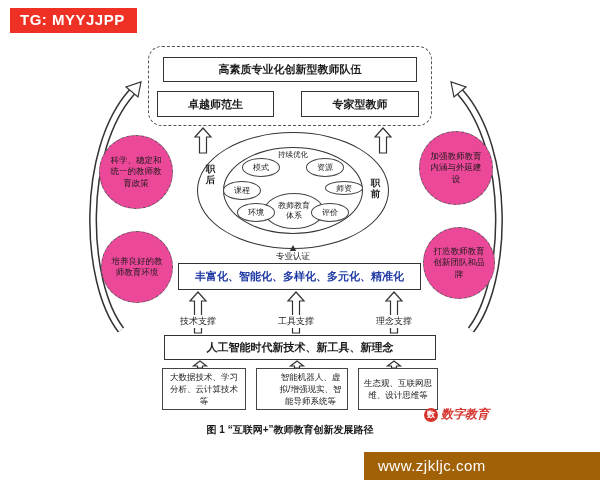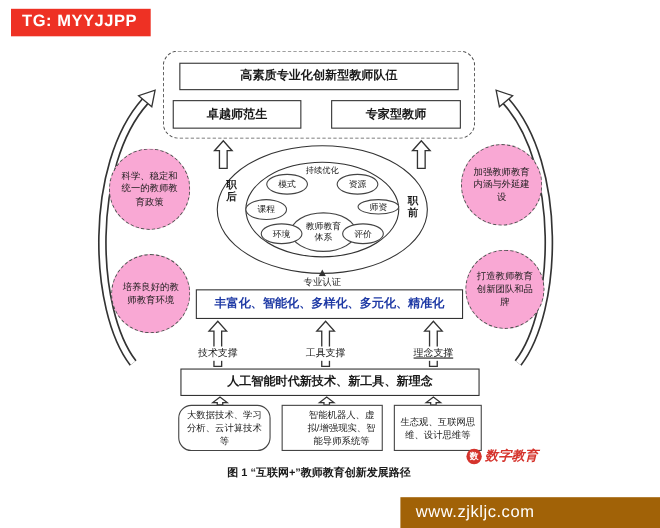--- a/index.html
+++ b/index.html
@@ -25,21 +25,21 @@
     display:flex; align-items:center; justify-content:center; padding:2px 3px;
   }
   .oval  { border:1.4px solid #333; border-radius:50%; background:#fff; }
   .node {
     border:1px solid #444; border-radius:50%; background:#fff;
     display:flex; align-items:center; justify-content:center; font-size:8px;
   }
   .node-plain { font-size:7.5px; text-align:center; background:transparent; }
   .vtext { width:11px; font-size:9.5px; line-height:1.2; text-align:center; word-break:break-all; font-weight:bold; }
   .dcircle {
-    border:1.3px dashed #555; border-radius:50%; background:#f9a8d4;
+    border:1.3px dashed #555; border-radius:50%; background:#ec4899;
     display:flex; align-items:center; justify-content:center;
     text-align:center; font-size:8.5px; line-height:1.3; padding:7px;
   }
   .tag-label { background:#fff; font-size:9px; text-align:center; padding:0 1px; }
   .accent { color:#1f3aa5; }
   .caption { font-size:10px; font-weight:bold; text-align:center; }
   .banner {
     background:#ee3124; color:#fff; font-size:15px; font-weight:bold;
     padding:3px 12px 5px 10px; letter-spacing:0.5px;
   }
@@ -115,25 +115,25 @@
 
   <div class="abs dcircle" style="left:99px; top:135px; width:74px; height:74px;">科学、稳定和统一的教师教育政策</div>
   <div class="abs dcircle" style="left:419px; top:131px; width:74px; height:74px;">加强教师教育内涵与外延建设</div>
   <div class="abs dcircle" style="left:101px; top:231px; width:72px; height:72px;">培养良好的教师教育环境</div>
   <div class="abs solid-box accent" style="left:178px; top:263px; width:243px; height:27px;">丰富化、智能化、多样化、多元化、精准化</div>
 
   <div class="abs dcircle" style="left:423px; top:227px; width:72px; height:72px;">打造教师教育创新团队和品牌</div>
 
   <div class="abs tag-label" style="left:175px; top:315px; width:46px;">技术支撑</div>
   <div class="abs tag-label" style="left:273px; top:315px; width:46px;">工具支撑</div>
-  <div class="abs tag-label" style="left:371px; top:315px; width:46px;text-decoration:underline;">理念支撑</div>
+  <div class="abs tag-label" style="left:371px; top:315px; width:46px;">理念支撑</div>
 
   <div class="abs solid-box" style="left:164px; top:335px; width:272px; height:25px;">人工智能时代新技术、新工具、新理念</div>
 
-  <div class="abs soft-box" style="left:162px; top:368px; width:84px; height:42px;border-radius:12px;">大数据技术、学习分析、云计算技术等</div>
+  <div class="abs soft-box" style="left:162px; top:368px; width:84px; height:42px;">大数据技术、学习分析、云计算技术等</div>
   <div class="abs soft-box" style="left:256px; top:368px; width:92px; height:42px;padding-left:20px;">智能机器人、虚拟/增强现实、智能导师系统等</div>
   <div class="abs soft-box" style="left:358px; top:368px; width:80px; height:42px;">生态观、互联网思维、设计思维等</div>
 
   <div class="abs caption" style="left:130px; top:423px; width:320px;">图 1 “互联网+”教师教育创新发展路径</div>
 
   <div class="abs banner" style="left:10px; top:8px;">TG: MYYJJPP</div>
 
   <div class="abs brand" style="left:424px; top:406px;">
     <span class="brand-dot">数</span>
     <span>数字教育</span>

